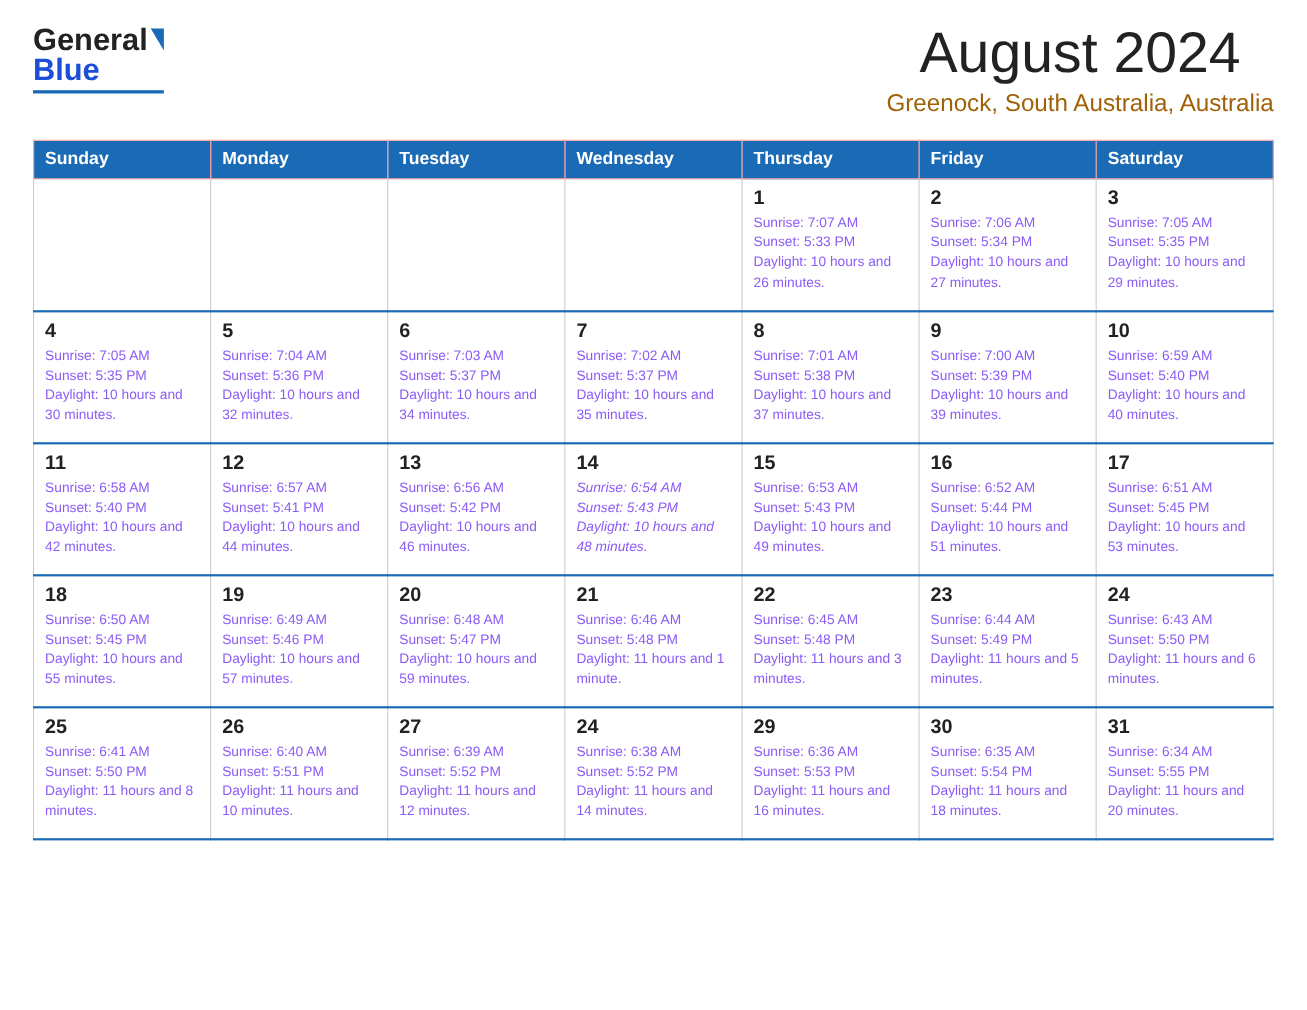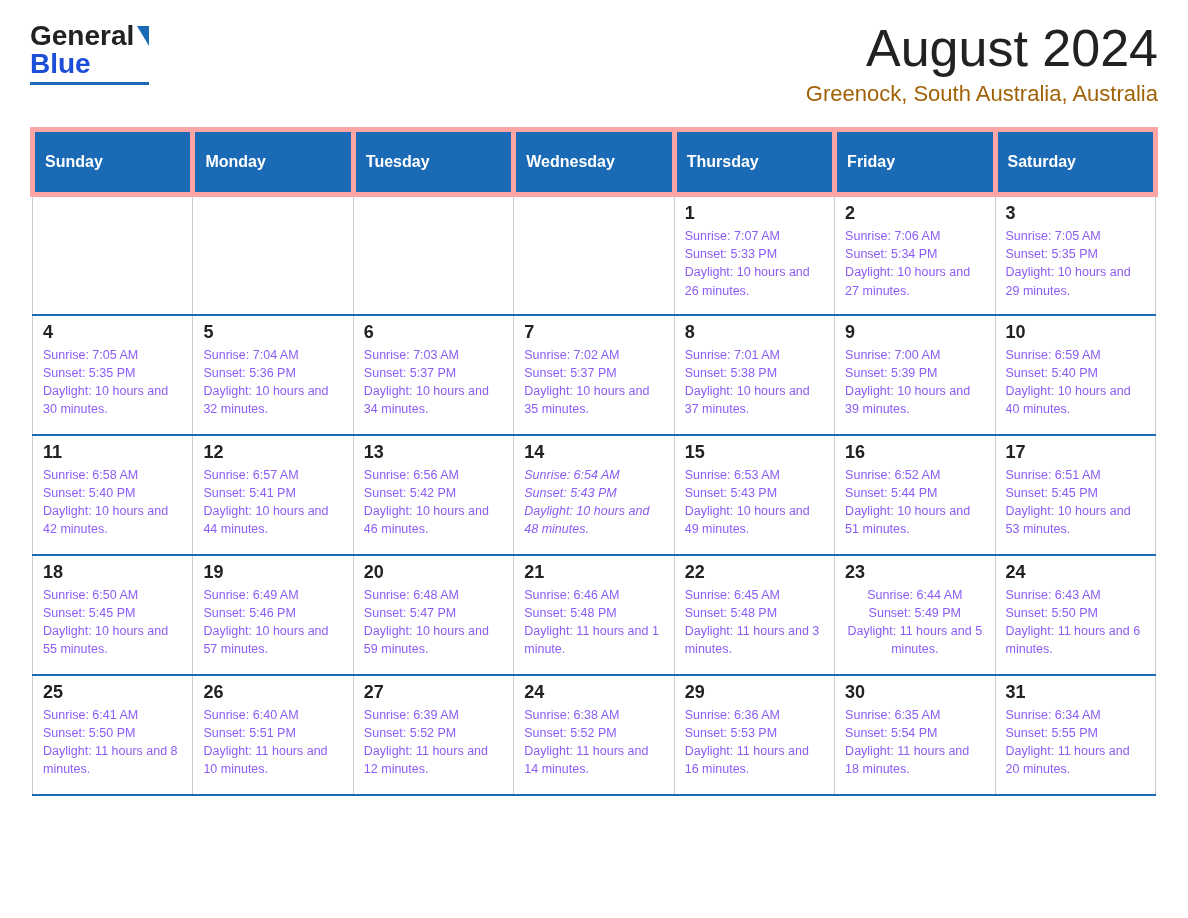--- a/index.html
+++ b/index.html
@@ -39,46 +39,46 @@
       margin-left: 3px;
       display: inline-block;
     }
     .logo-line {
       width: 100%;
       height: 3px;
       background: #1a6ab5;
       margin-top: 2px;
     }
     .title-section {
-      text-align: right;
+      text-align: center;
     }
     .month-title {
       font-size: 52px;
       font-weight: normal;
       color: #222;
       line-height: 1.1;
     }
     .location-title {
       font-size: 22px;
       color: #a16207;
       margin-top: 4px;
     }
     table {
       width: 100%;
       border-collapse: collapse;
       margin-top: 10px;
     }
     thead tr th {
       background: #1a6ab5;
       color: #fff;
-      padding: 21px 10px;
+      padding: 8px 10px;
       text-align: left;
       font-size: 16px;
       font-weight: bold;
-      border: 5px solid #fca5a5;
+      border: 1px solid #fca5a5;
     }
     tbody tr td {
       vertical-align: top;
       padding: 6px 10px 10px 10px;
       border: 1px solid #ccc;
       font-size: 13px;
       color: #222;
       width: 14.28%;
       min-height: 110px;
       height: 120px;
@@ -274,21 +274,21 @@
 Daylight: 11 hours and 1 minute.</div>
         </td>
         <td>
           <span class="day-num">22</span>
           <div class="day-info" style="white-space: pre-line;">Sunrise: 6:45 AM
 Sunset: 5:48 PM
 Daylight: 11 hours and 3 minutes.</div>
         </td>
         <td>
           <span class="day-num">23</span>
-          <div class="day-info" style="white-space: pre-line; text-align: center;">Sunrise: 6:44 AM
+          <div class="day-info" style="white-space: pre-line;">Sunrise: 6:44 AM
 Sunset: 5:49 PM
 Daylight: 11 hours and 5 minutes.</div>
         </td>
         <td>
           <span class="day-num">24</span>
           <div class="day-info" style="white-space: pre-line;">Sunrise: 6:43 AM
 Sunset: 5:50 PM
 Daylight: 11 hours and 6 minutes.</div>
         </td>
       </tr>

